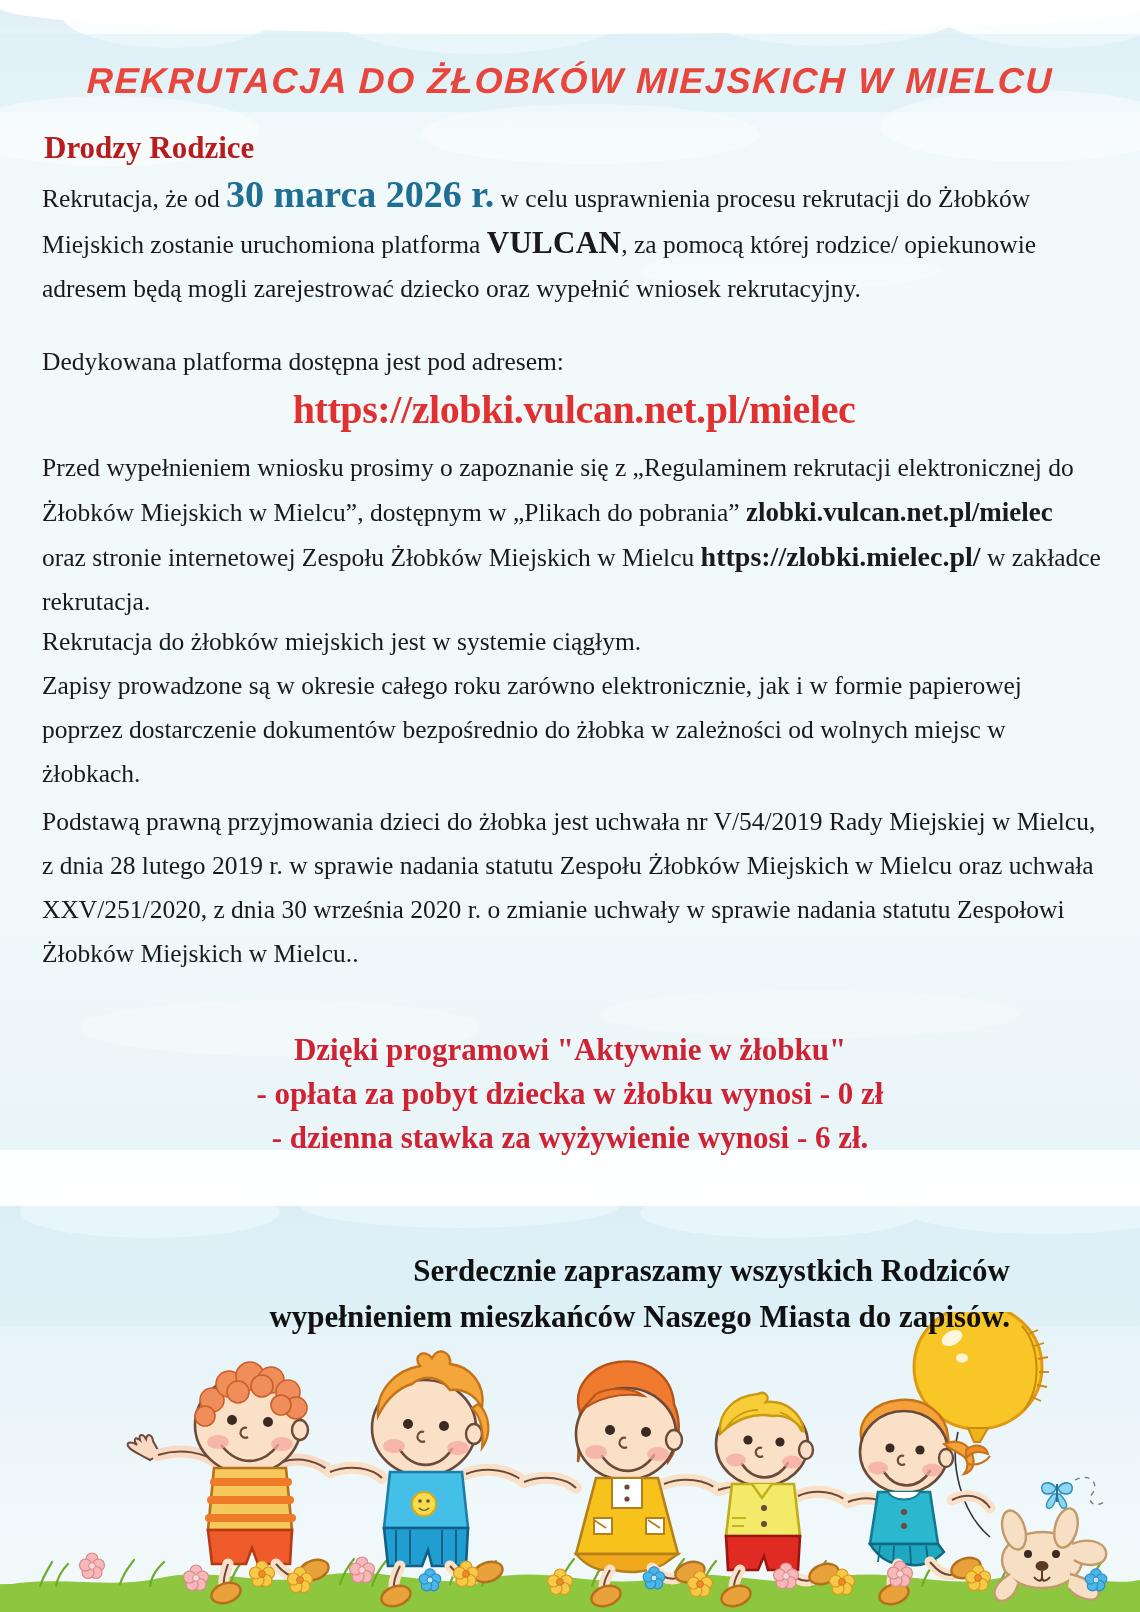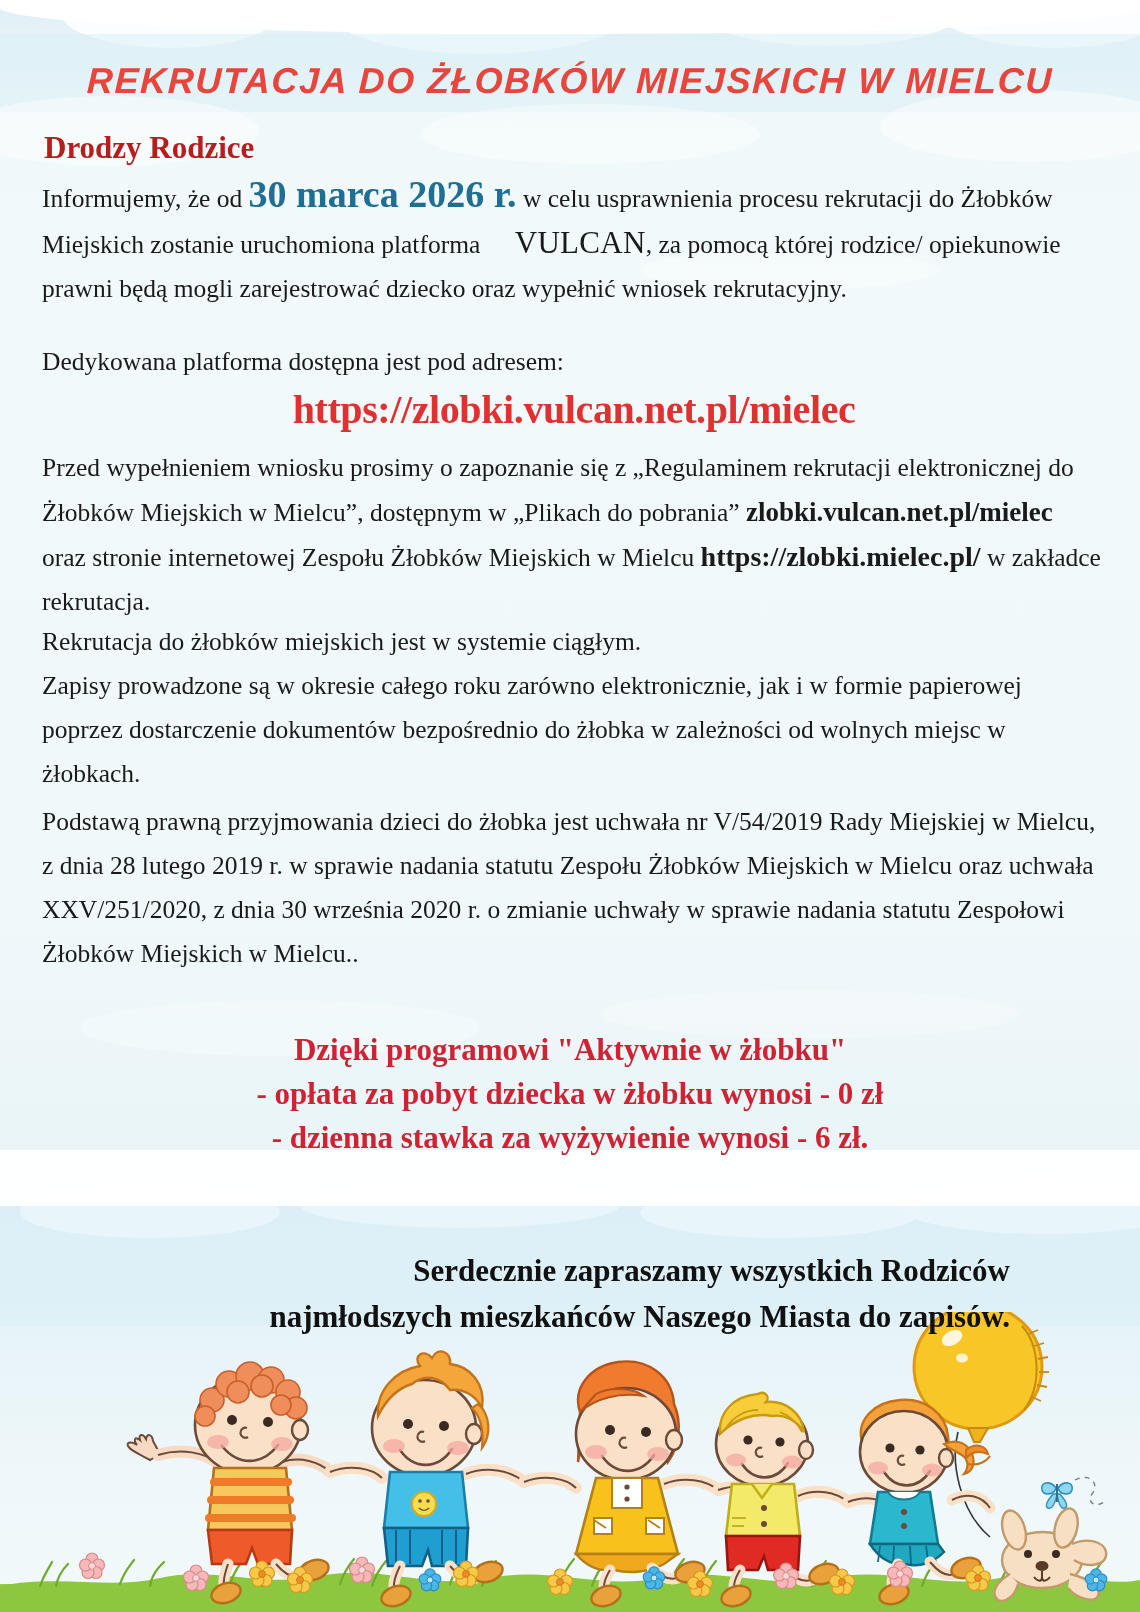--- a/index.html
+++ b/index.html
@@ -78,24 +78,23 @@
   #para-4 { top: 620px; }
   #para-5 { top: 664px; }
   #para-6 { top: 800px; }
 
   .hl-date {
     color: #1f6e94;
     font-weight: 700;
     font-size: 38px;
   }
   .hl-vulcan {
-    font-weight: 400;
+    font-weight: 700;
     font-size: 31px;
     letter-spacing: .3px;
-    margin-left: 28px;
   }
   .hl-bold { font-weight: 700; font-size: 27px; }
   .hl-bold-url { font-weight: 700; font-size: 28px; }
 
   .url-big {
     position: absolute;
     top: 386px; left: 0; width: 1140px;
     text-align: center;
     font-size: 40px;
     font-weight: 700;
@@ -160,21 +159,21 @@
 <div class="cloud" style="top:1000px;left:80px;width:400px;height:56px;opacity:.30;"></div>
 <div class="cloud" style="top:990px;left:600px;width:420px;height:48px;opacity:.28;"></div>
 
 <div class="page">
 
   <div class="title">REKRUTACJA DO ŻŁOBKÓW MIEJSKICH W MIELCU</div>
 
   <div class="salutation">Drodzy Rodzice</div>
 
   <div class="body-block" id="para-1">
-    <span>Informujemy, że od </span><span class="hl-date">30 marca 2026 r.</span><span> w celu usprawnienia procesu rekrutacji do Żłobków Miejskich zostanie uruchomiona platforma </span><span class="hl-vulcan">VULCAN</span><span>, za pomocą której rodzice/ opiekunowie prawni będą mogli zarejestrować dziecko oraz wypełnić wniosek rekrutacyjny.</span>
+    <span>Rekrutacja, że od </span><span class="hl-date">30 marca 2026 r.</span><span> w celu usprawnienia procesu rekrutacji do Żłobków Miejskich zostanie uruchomiona platforma </span><span class="hl-vulcan">VULCAN</span><span>, za pomocą której rodzice/ opiekunowie adresem będą mogli zarejestrować dziecko oraz wypełnić wniosek rekrutacyjny.</span>
   </div>
 
   <div class="body-block" id="para-2">Dedykowana platforma dostępna jest pod adresem:</div>
 
   <div class="url-big">https://zlobki.vulcan.net.pl/mielec</div>
 
   <div class="body-block" id="para-3">
     <span>Przed wypełnieniem wniosku prosimy o zapoznanie się z „Regulaminem rekrutacji elektronicznej do Żłobków Miejskich w Mielcu”, dostępnym w „Plikach do pobrania” </span><span class="hl-bold">zlobki.vulcan.net.pl/mielec</span><span> oraz stronie internetowej Zespołu Żłobków Miejskich w Mielcu  </span><span class="hl-bold-url">https://zlobki.mielec.pl/</span><span> w zakładce rekrutacja.</span>
   </div>
 
@@ -185,21 +184,21 @@
   <div class="body-block" id="para-6"> Podstawą prawną przyjmowania dzieci do żłobka jest uchwała nr V/54/2019 Rady Miejskiej w Mielcu, z dnia 28 lutego 2019 r. w sprawie nadania statutu Zespołu Żłobków Miejskich w Mielcu oraz uchwała XXV/251/2020, z dnia 30 września 2020 r. o zmianie uchwały w sprawie nadania statutu Zespołowi Żłobków Miejskich w Mielcu..</div>
 
   <div class="promo">
     <div>Dzięki programowi "Aktywnie w żłobku"</div>
     <div>- opłata za pobyt dziecka w żłobku wynosi - 0 zł</div>
     <div>- dzienna stawka za wyżywienie wynosi - 6 zł.</div>
   </div>
 
   <div class="invite">
     <div>Serdecznie zapraszamy wszystkich Rodziców</div>
-    <div>najmłodszych mieszkańców Naszego Miasta do zapisów.</div>
+    <div>wypełnieniem mieszkańców Naszego Miasta do zapisów.</div>
   </div>
 
 </div>
 
 <div class="illus">
 <svg viewBox="0 0 1140 300" xmlns="http://www.w3.org/2000/svg">
   <defs>
     <g id="flowerA">
       <circle cx="0" cy="-7" r="6" fill="#f6b8b8" stroke="#d98a8a" stroke-width="1.2"></circle>
       <circle cx="6.5" cy="-1" r="6" fill="#f6b8b8" stroke="#d98a8a" stroke-width="1.2"></circle>

